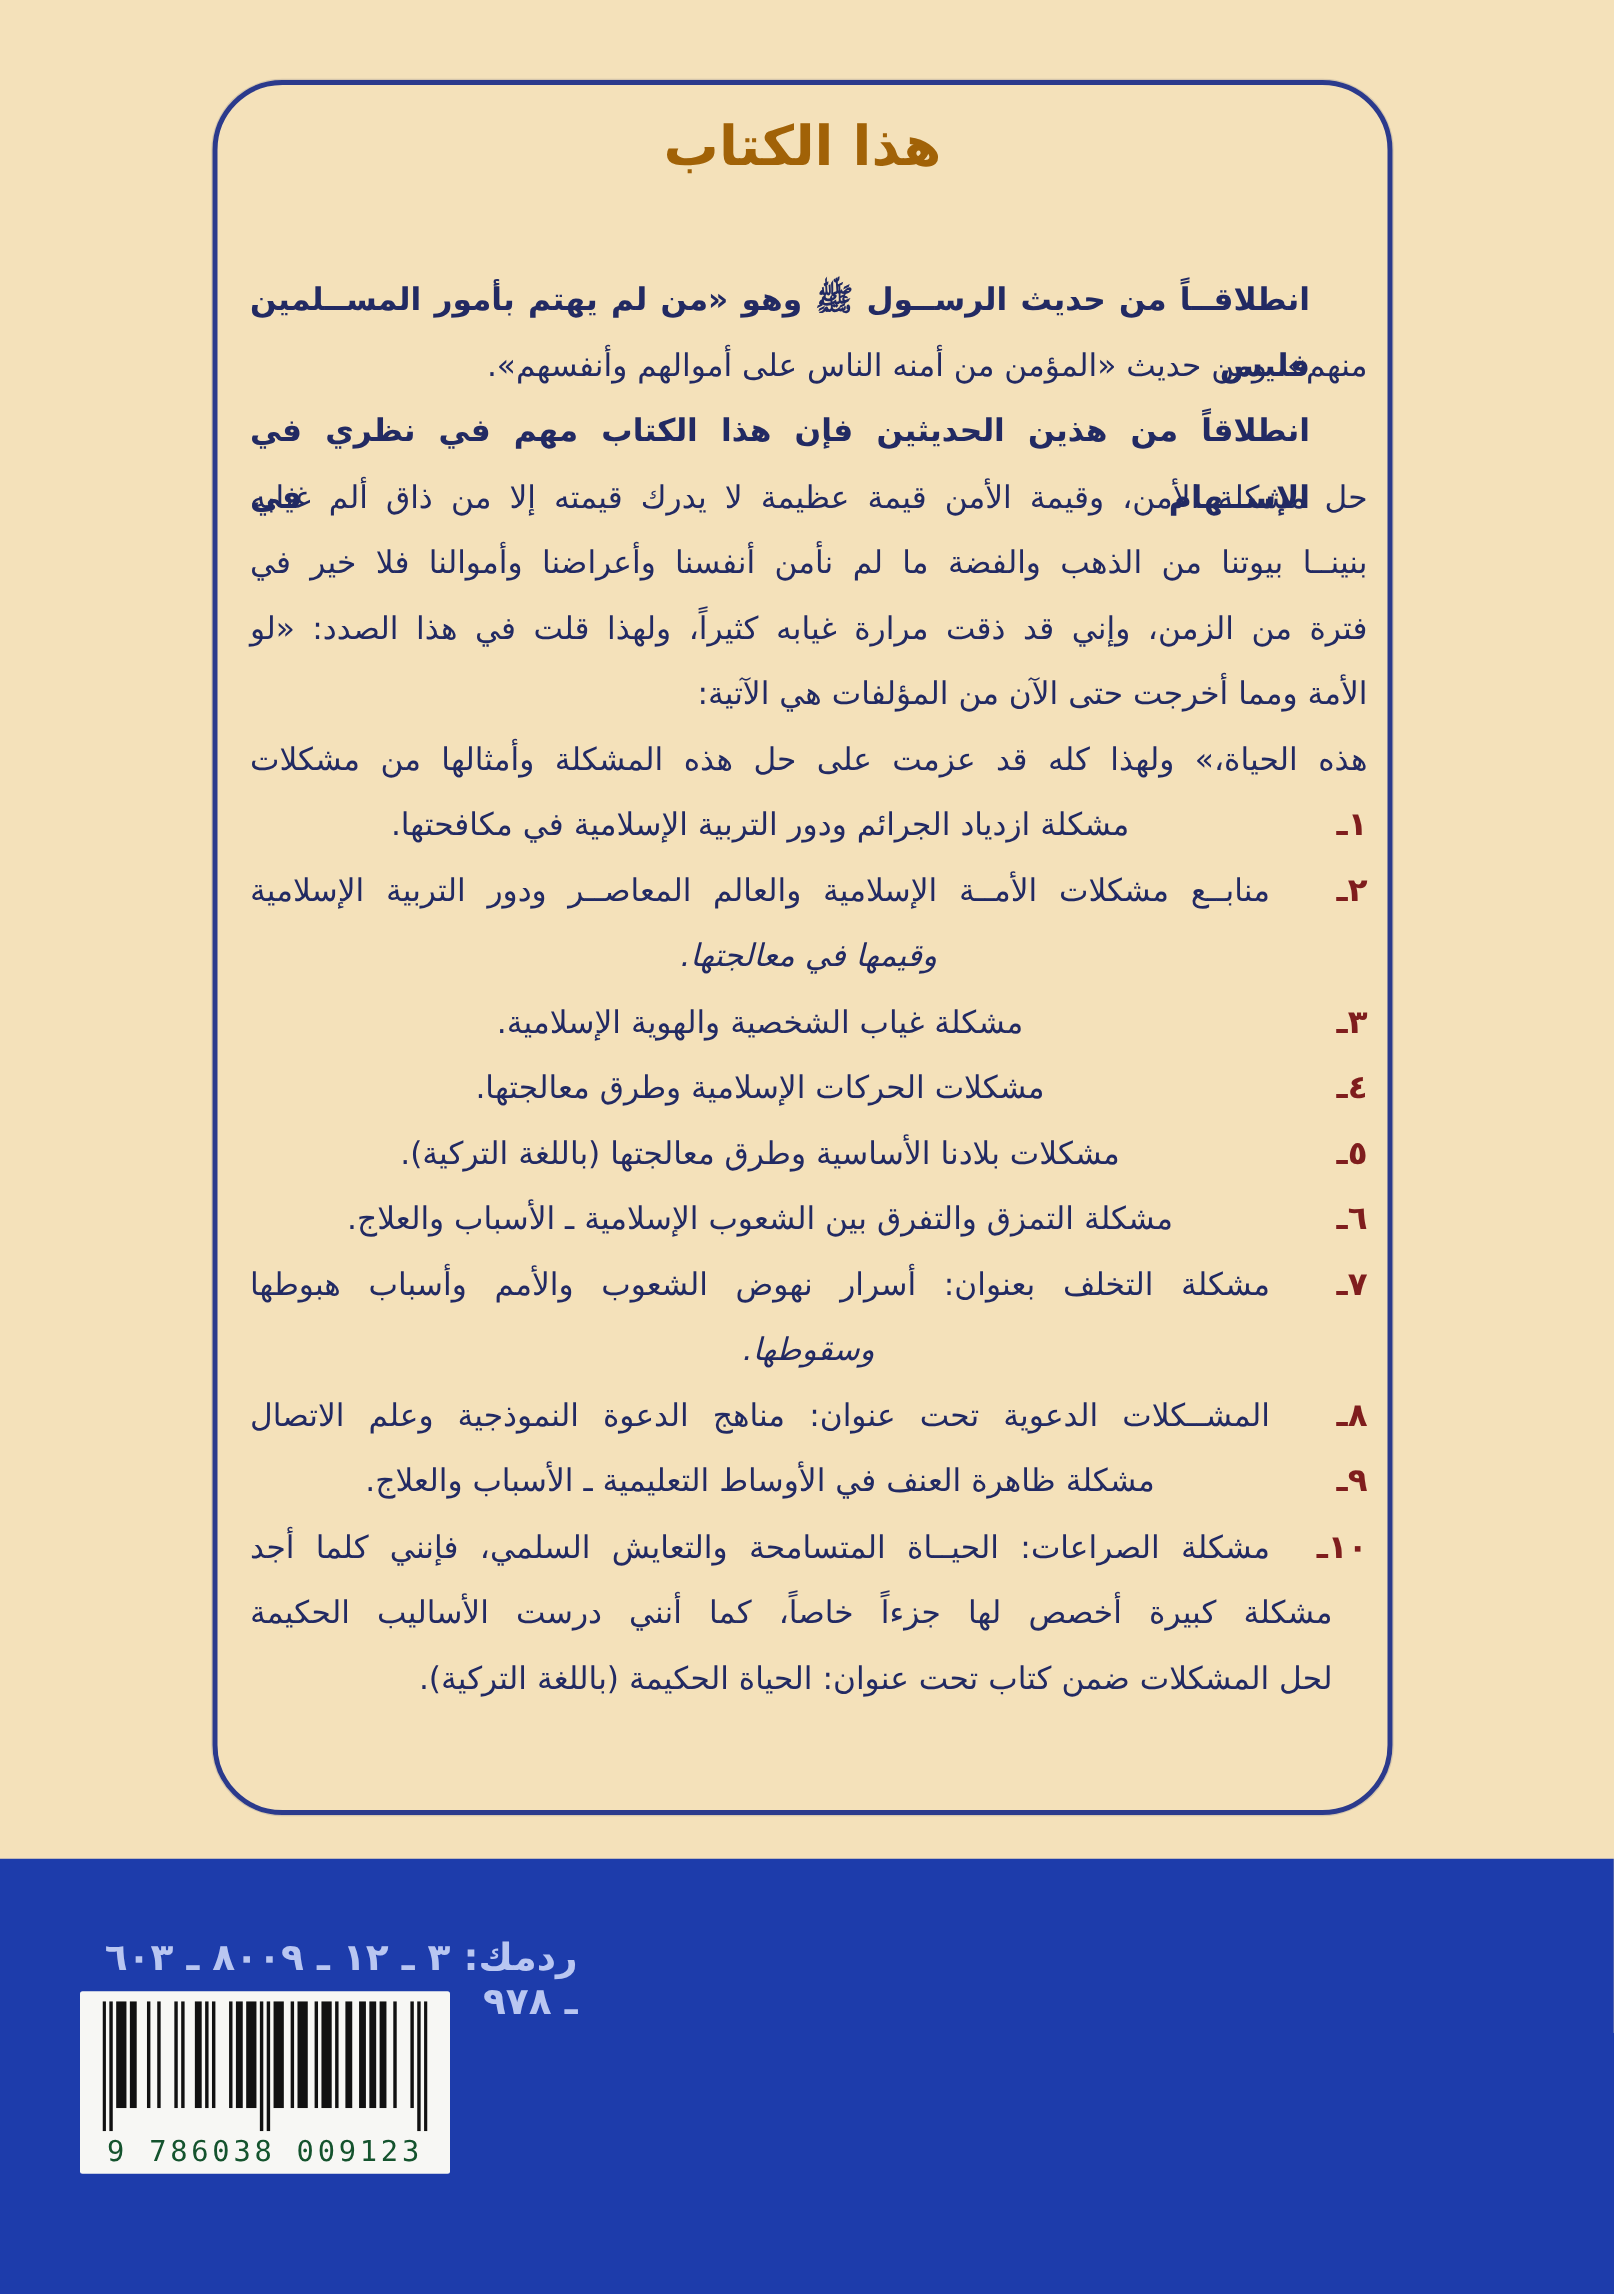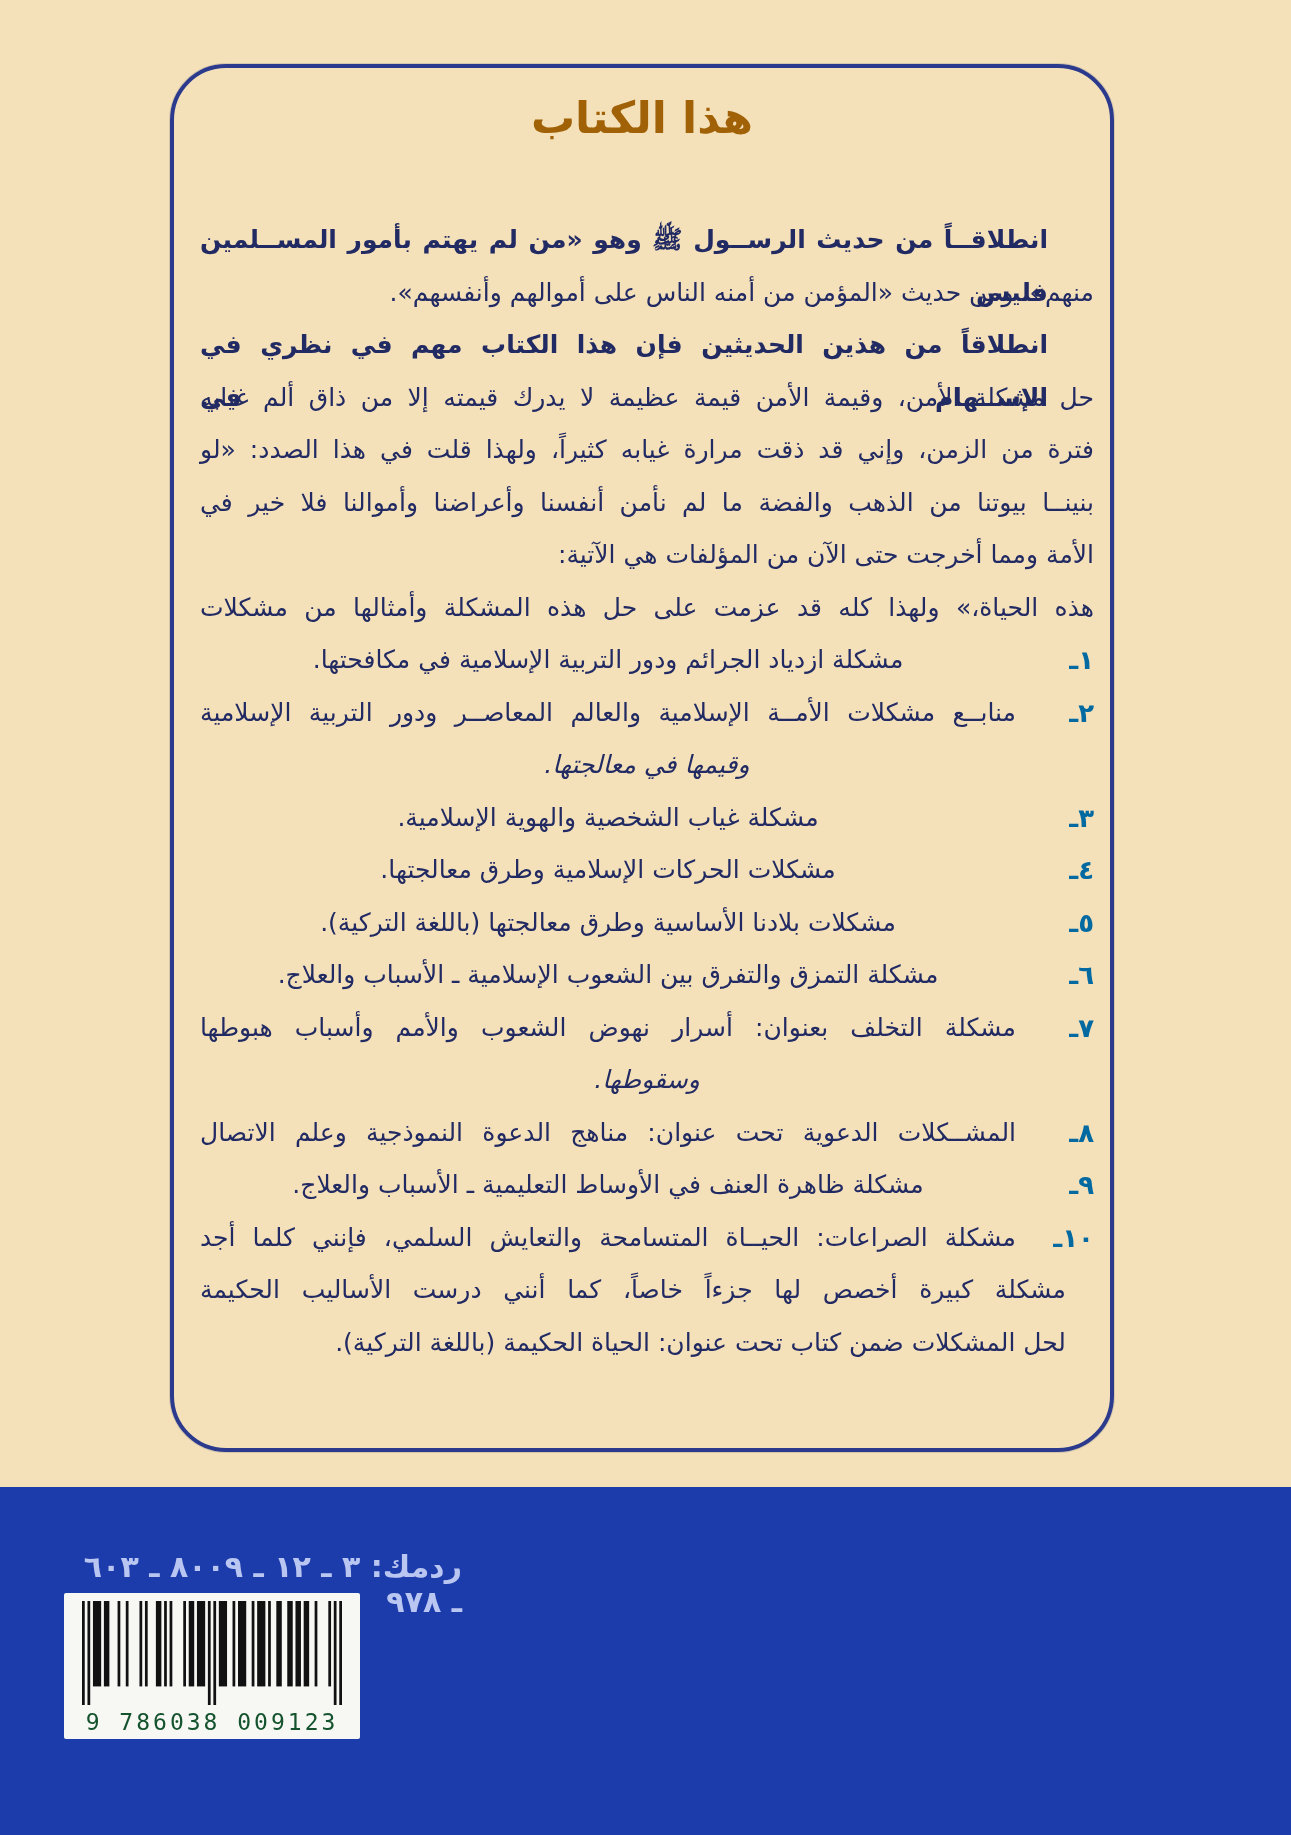--- a/index.html
+++ b/index.html
@@ -29,21 +29,21 @@
     white-space:nowrap;
   }
   .just{text-align:justify;text-align-last:justify;white-space:normal;}
   .right{text-align:right;}
   .center{text-align:center;font-style:italic;}
   .indent{padding-right:46px;font-weight:bold;}
   .cont-j{padding-right:28px;}
   .item{position:relative;padding-right:78px;}
   .item .num{
     position:absolute;right:0;top:0;height:52.5px;line-height:52.5px;
-    color:#0369a1;font-weight:bold;font-size:26px;
+    color:#7f1d1d;font-weight:bold;font-size:26px;
   }
   .item .itxt{display:block;}
   .item.single .itxt{text-align:center;}
   .item.multi .itxt{text-align:justify;text-align-last:justify;white-space:normal;}
   .isbn{
     position:absolute;left:70px;top:1549px;width:392px;
     direction:rtl;text-align:right;
     font-size:30px;font-weight:bold;color:#b9c6f1;letter-spacing:1px;
   }
   .bcbox{
@@ -63,22 +63,22 @@
 <div class="frame">
   <div class="title">هذا الكتاب</div>
 
   <div class="text-col">
 
     <div class="ln just indent">انطلاقــاً من حديث الرســول ﷺ وهو «من لم يهتم بأمور المســلمين فليس</div>
     <div class="ln right">منهم»، ومن حديث «المؤمن من أمنه الناس على أموالهم وأنفسهم».</div>
 
     <div class="ln just indent">انطلاقاً من هذين الحديثين فإن هذا الكتاب مهم في نظري في الإســهام في</div>
     <div class="ln just">حل مشكلة الأمن، وقيمة الأمن قيمة عظيمة لا يدرك قيمته إلا من ذاق ألم غيابه</div>
+    <div class="ln just">بنينــا بيوتنا من الذهب والفضة ما لم نأمن أنفسنا وأعراضنا وأموالنا فلا خير في</div>
     <div class="ln just">فترة من الزمن، وإني قد ذقت مرارة غيابه كثيراً، ولهذا قلت في هذا الصدد: «لو</div>
-    <div class="ln just">بنينــا بيوتنا من الذهب والفضة ما لم نأمن أنفسنا وأعراضنا وأموالنا فلا خير في</div>
     <div class="ln right">الأمة ومما أخرجت حتى الآن من المؤلفات هي الآتية:</div>
     <div class="ln just">هذه الحياة،» ولهذا كله قد عزمت على حل هذه المشكلة وأمثالها من مشكلات</div>
 
     <div class="ln item single">
       <span class="num">١ـ</span>
       <span class="itxt">مشكلة ازدياد الجرائم ودور التربية الإسلامية في مكافحتها.</span>
     </div>
 
     <div class="ln item multi">
       <span class="num">٢ـ</span>

